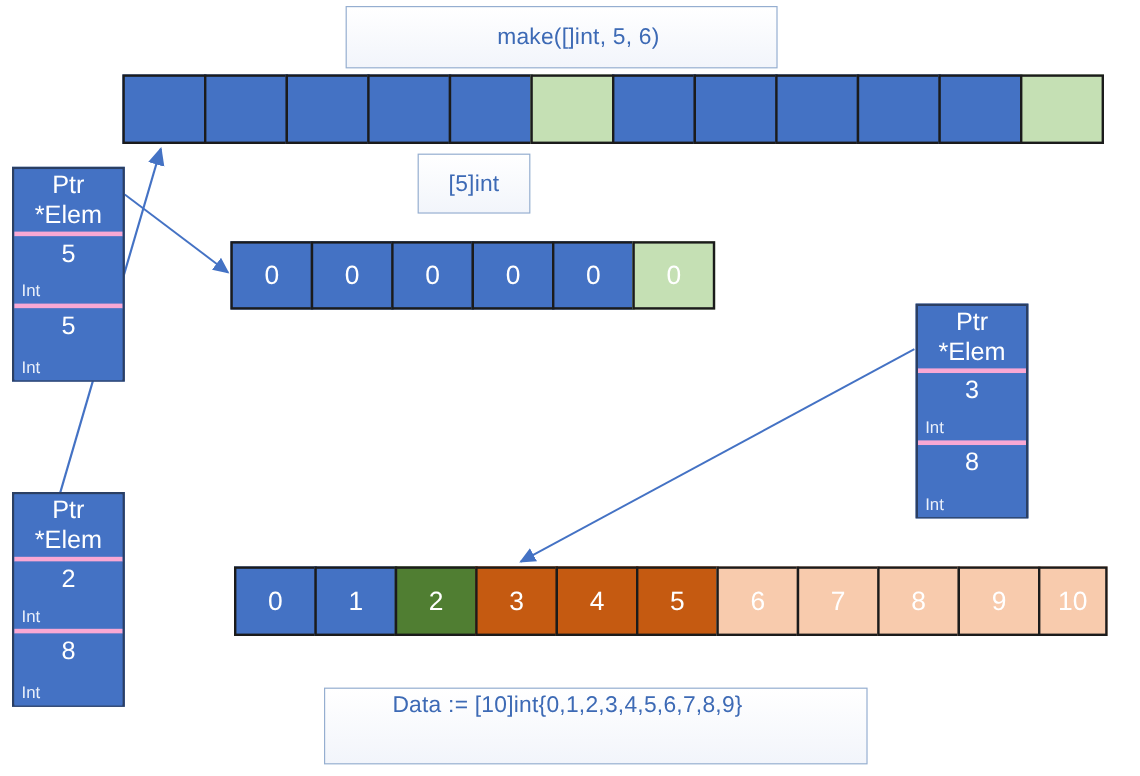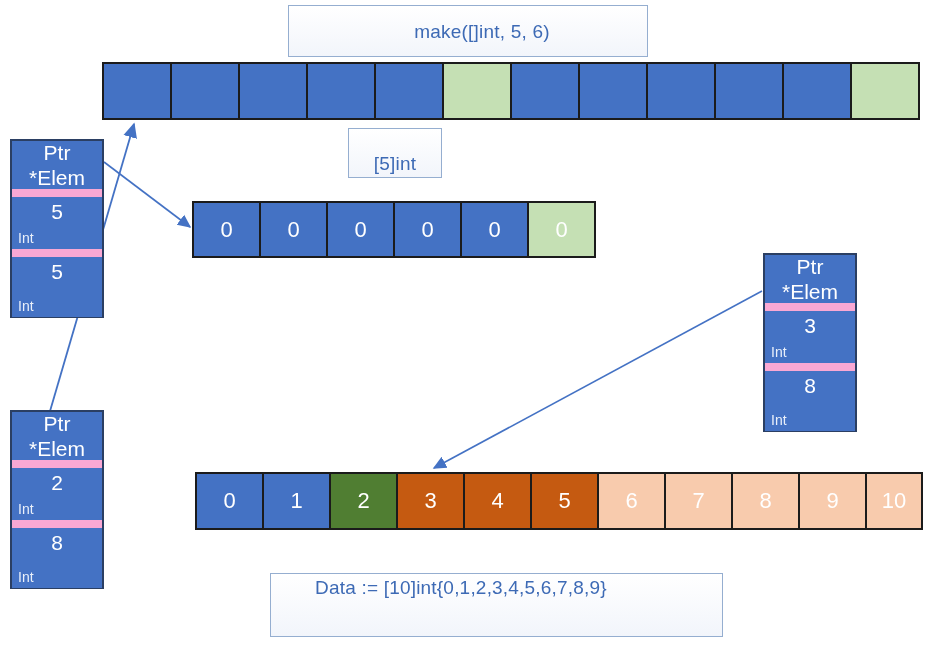--- a/index.html
+++ b/index.html
@@ -28,21 +28,21 @@
     color: #3d6ab5;
     display: flex;
     align-items: center;
     justify-content: center;
     text-align: center;
     font-size: 19px;
     letter-spacing: 0.2px;
   }
   .callout.left-align {
     justify-content: flex-start;
-    padding-left: 44px;
+    padding-left: 56px;
     text-align: left;
     flex-direction: column;
     align-items: flex-start;
     gap: 44px;
   }
   .callout .line { line-height: 27px; white-space: nowrap; }
 
   
   .strip { position: absolute; display: flex; }
   .cell {
@@ -59,21 +59,21 @@
 
   
   .struct {
     position: absolute;
     border: 2px solid #2b3f63;
     box-sizing: border-box;
     background: #4472c4;
   }
   .struct .row {
     box-sizing: border-box;
-    border-bottom: 8px solid #f9a8d4;
+    border-bottom: 4px solid #f9a8d4;
     position: relative;
     background: #4472c4;
     color: #ffffff;
   }
   .struct .row:last-child { border-bottom: none; }
   .struct .row.head {
     height: 56px;
     display: flex;
     flex-direction: column;
     align-items: center;
@@ -151,21 +151,21 @@
       <div class="cell" style="width: 70px; height: 58px; background: rgb(68, 114, 196); font-size: 21px; border-color: rgb(27, 27, 27);"></div>
       <div class="cell" style="width: 70px; height: 58px; background: rgb(197, 224, 180); font-size: 21px; border-color: rgb(27, 27, 27);"></div>
       <div class="cell" style="width: 70px; height: 58px; background: rgb(68, 114, 196); font-size: 21px; border-color: rgb(27, 27, 27);"></div>
       <div class="cell" style="width: 70px; height: 58px; background: rgb(68, 114, 196); font-size: 21px; border-color: rgb(27, 27, 27);"></div>
       <div class="cell" style="width: 70px; height: 58px; background: rgb(68, 114, 196); font-size: 21px; border-color: rgb(27, 27, 27);"></div>
       <div class="cell" style="width: 70px; height: 58px; background: rgb(68, 114, 196); font-size: 21px; border-color: rgb(27, 27, 27);"></div>
       <div class="cell" style="width: 70px; height: 58px; background: rgb(68, 114, 196); font-size: 21px; border-color: rgb(27, 27, 27);"></div>
       <div class="cell" style="width: 70px; height: 58px; background: rgb(197, 224, 180); font-size: 21px; border-color: rgb(27, 27, 27);"></div>
     </div>
 
-  <div class="callout abs" style="left:348px; top:128px; width:94px; height:50px;align-items:flex-end;">
+  <div class="callout abs" style="left:348px; top:128px; width:94px; height:50px;">
     <span class="line">[5]int</span>
   </div>
 
   <div class="struct" style="left:10px; top:139px; width:94px; height:179px;">
     <div class="row head">
       <span>Ptr</span>
       <span>*Elem</span>
     </div>
     <div class="row field">
       <span class="val">5</span>

